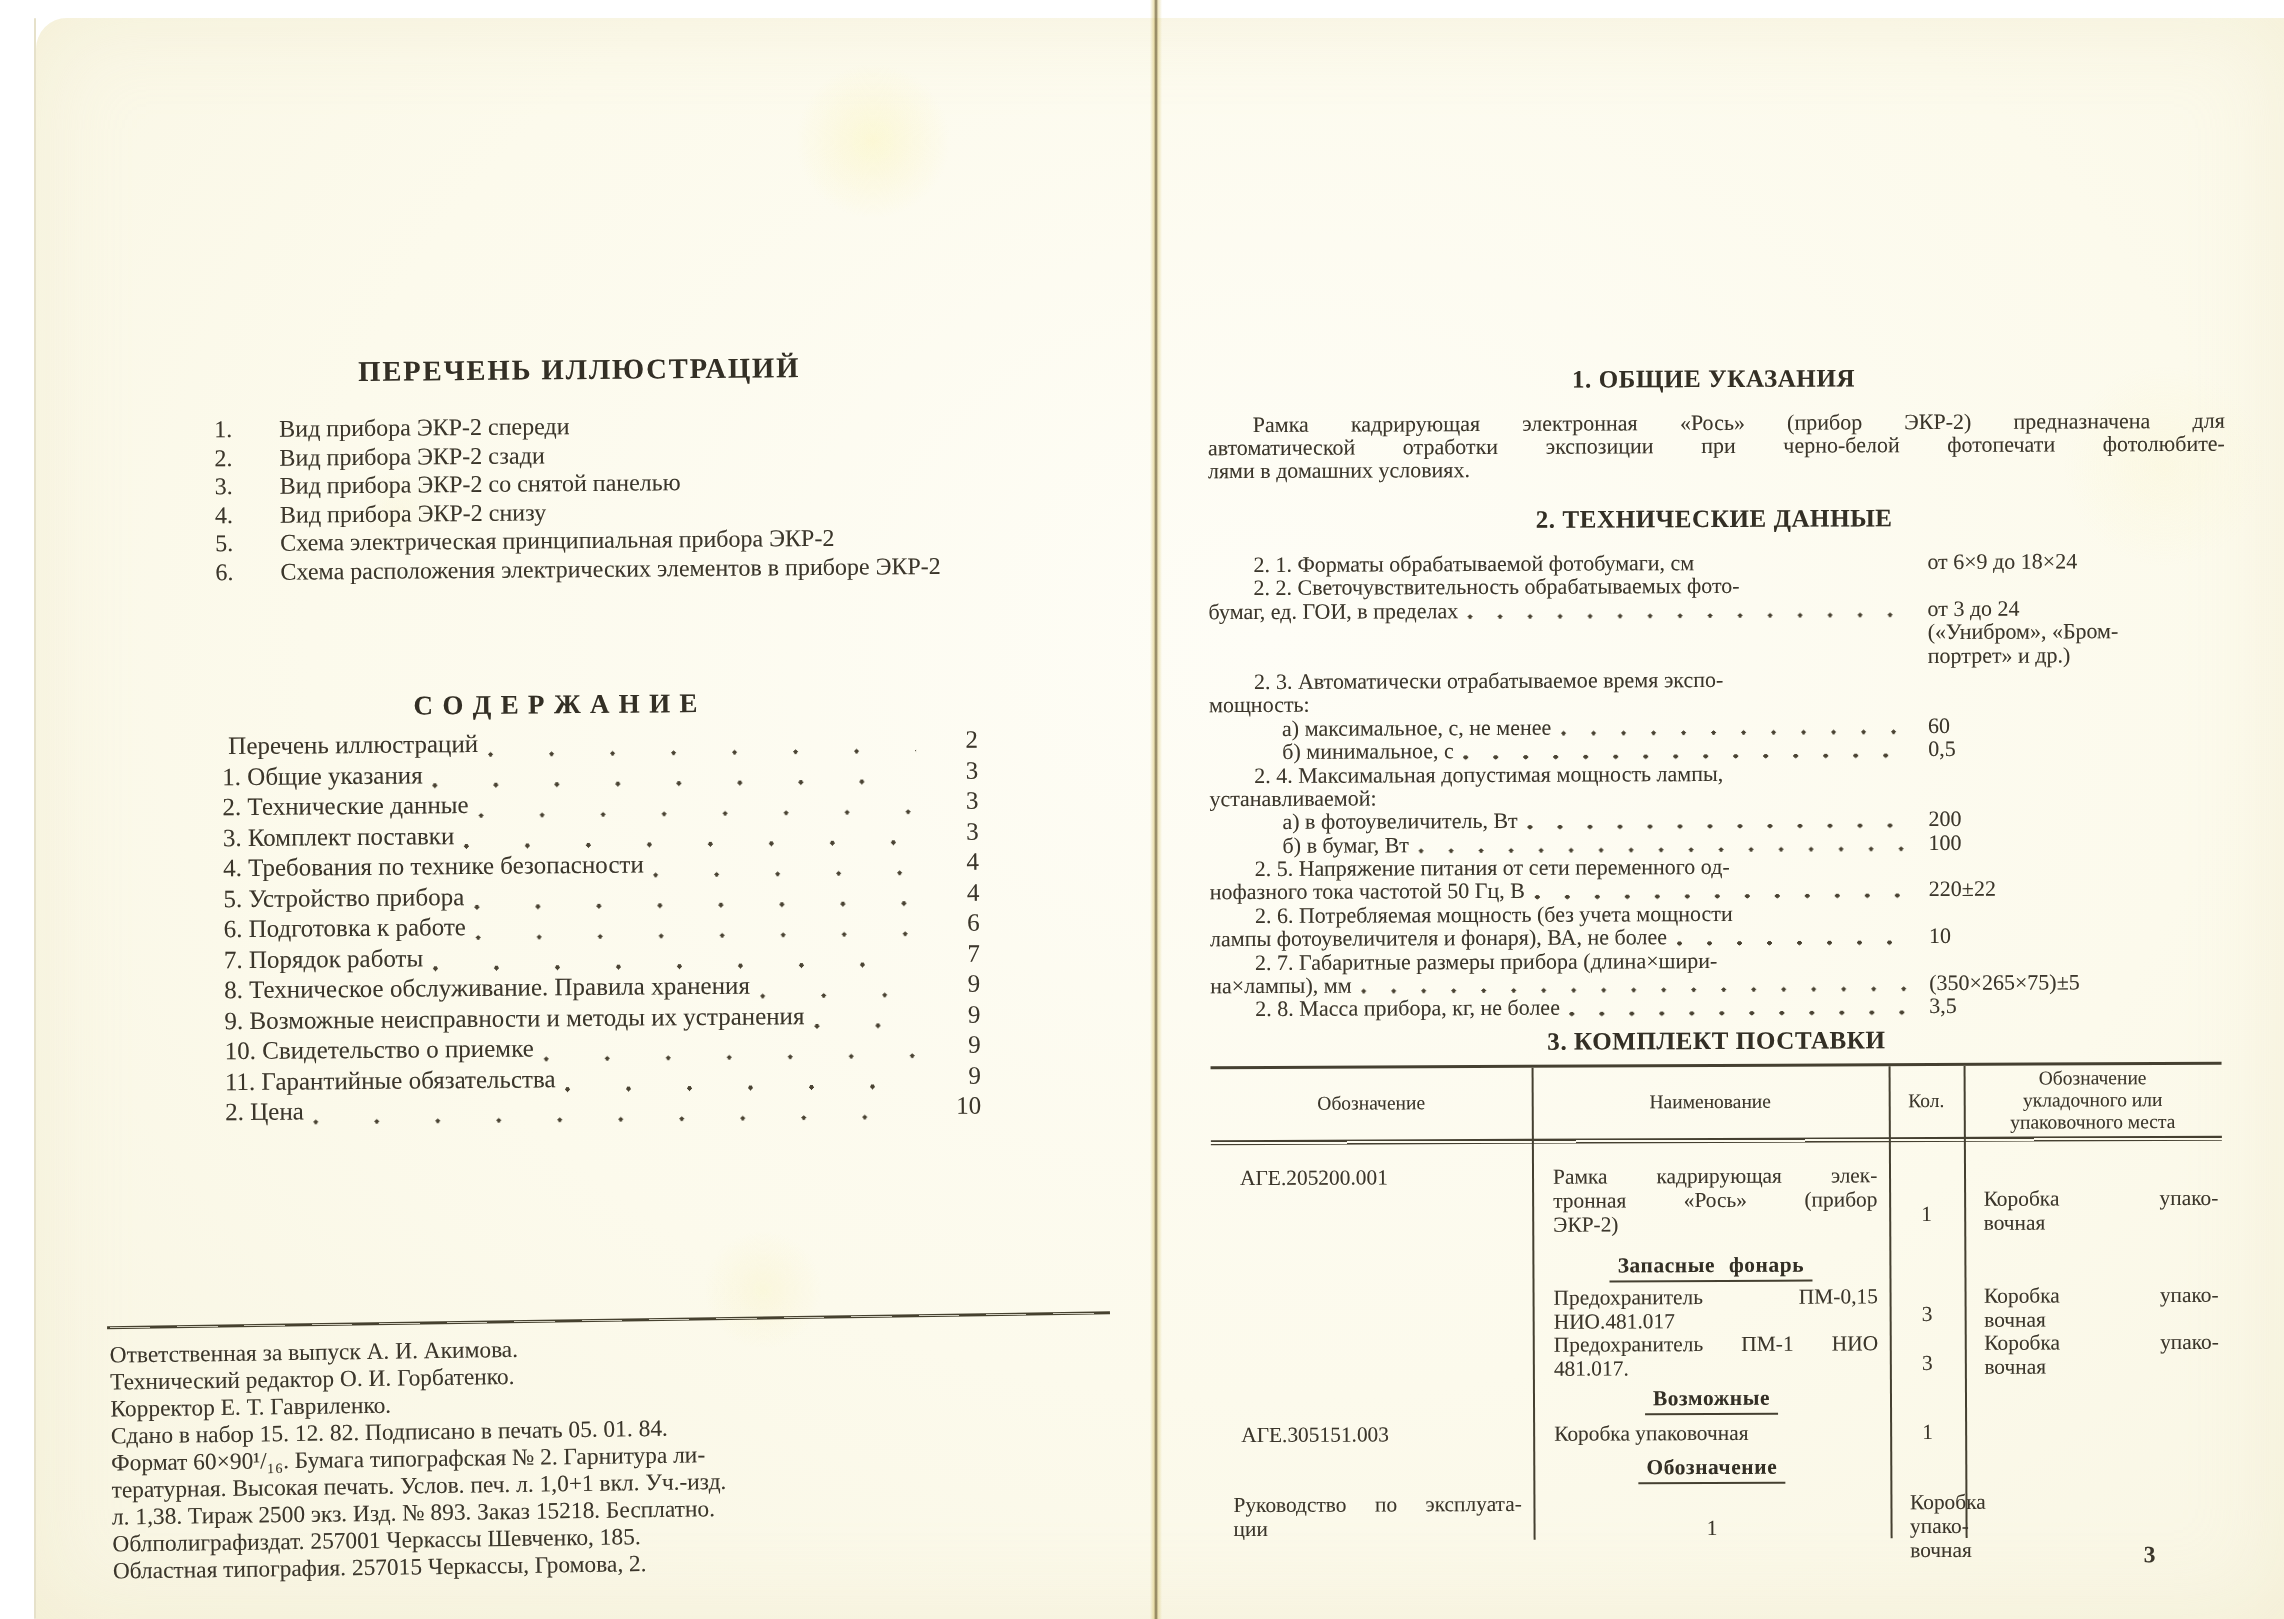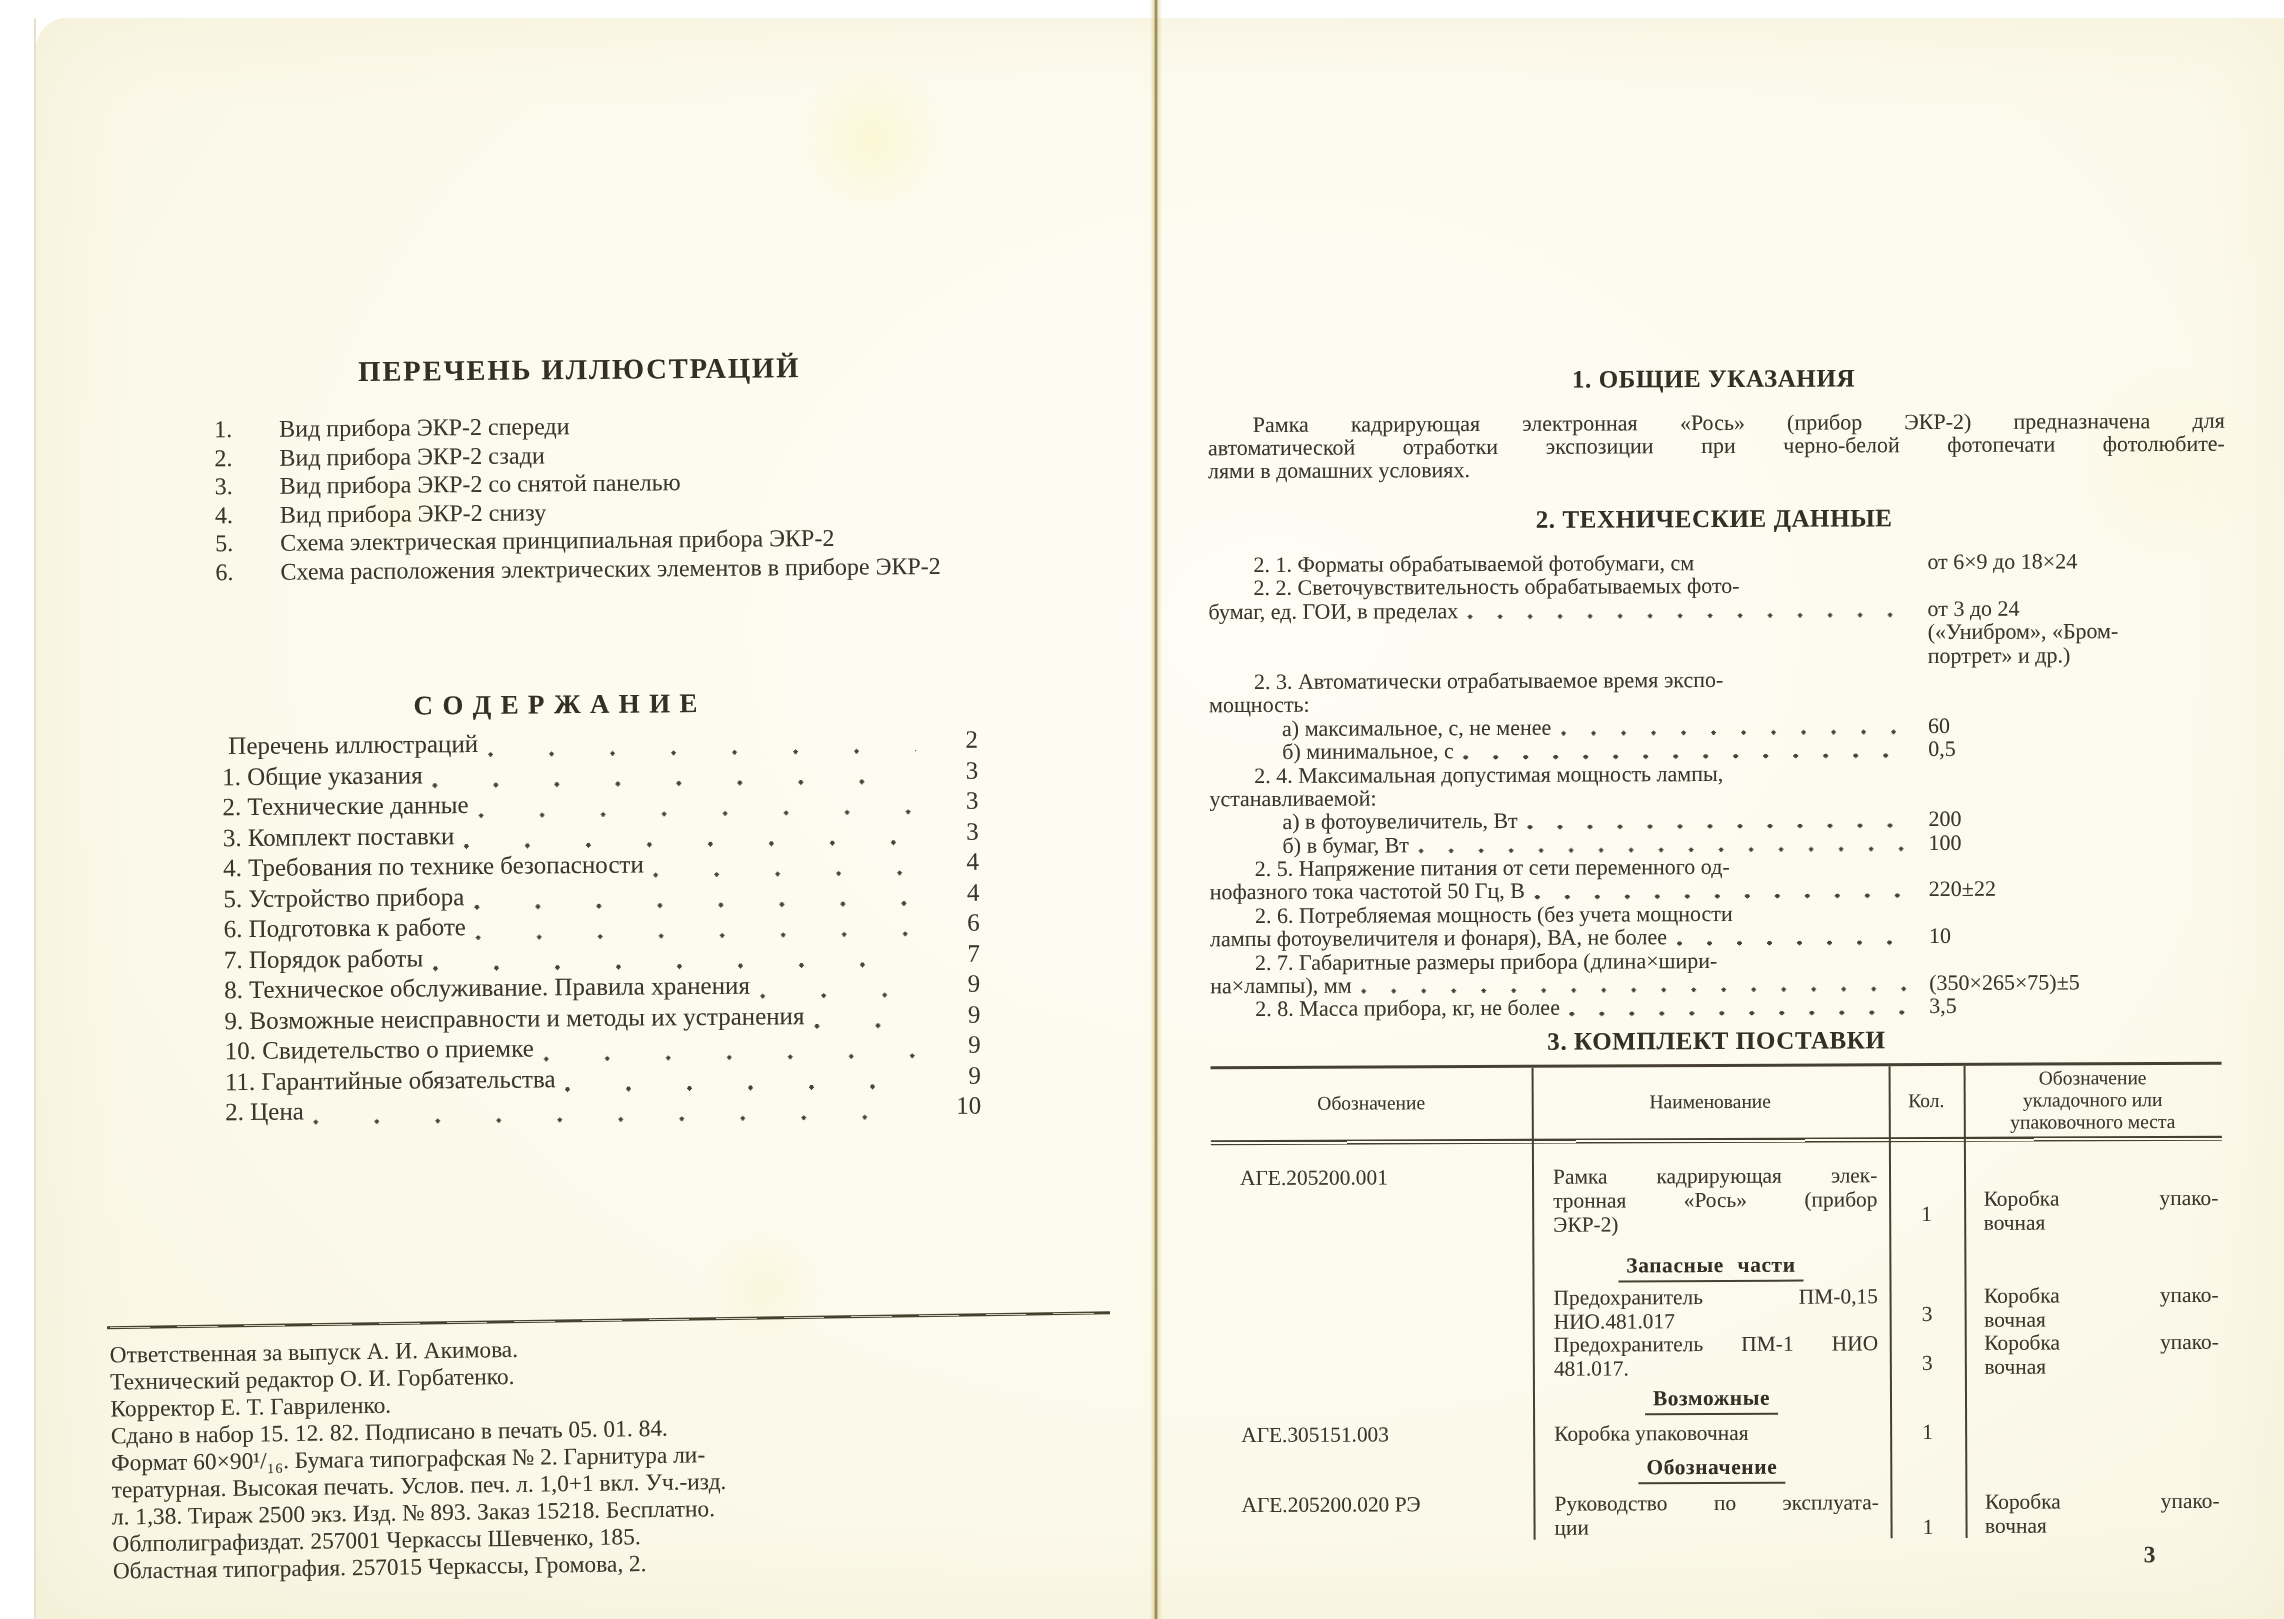--- a/index.html
+++ b/index.html
@@ -367,21 +367,21 @@
         <div class="cell1">АГЕ.205200.001</div>
         <div class="cell2">Рамка кадрирующая элек-
 тронная «Рось» (прибор
 ЭКР-2)</div>
         <div class="cell3">1</div>
         <div class="cell4">Коробка упако-
 вочная</div>
       </div>
 
       <div class="tgrid subrow">
-        <div class="subcell"><span class="subline">Запасные  части</span></div>
+        <div class="subcell"><span class="subline">Запасные  фонарь</span></div>
       </div>
 
       <div class="tgrid r3">
         <div class="cell1"></div>
         <div class="cell2">Предохранитель ПМ-0,15
 НИО.481.017</div>
         <div class="cell3">3</div>
         <div class="cell4">Коробка упако-
 вочная</div>
       </div>
@@ -404,21 +404,20 @@
         <div class="cell2 plain">Коробка упаковочная</div>
         <div class="cell3">1</div>
         <div class="cell4"></div>
       </div>
 
       <div class="tgrid subrow">
         <div class="subcell"><span class="subline">Обозначение</span></div>
       </div>
 
       <div class="tgrid r8">
-        <div class="cell1">АГЕ.205200.020 РЭ</div>
         <div class="cell2">Руководство по эксплуата-
 ции</div>
         <div class="cell3">1</div>
         <div class="cell4">Коробка упако-
 вочная</div>
       </div>
     </div>
   </div>
 
   <div class="abs pagenum tx">3</div>

